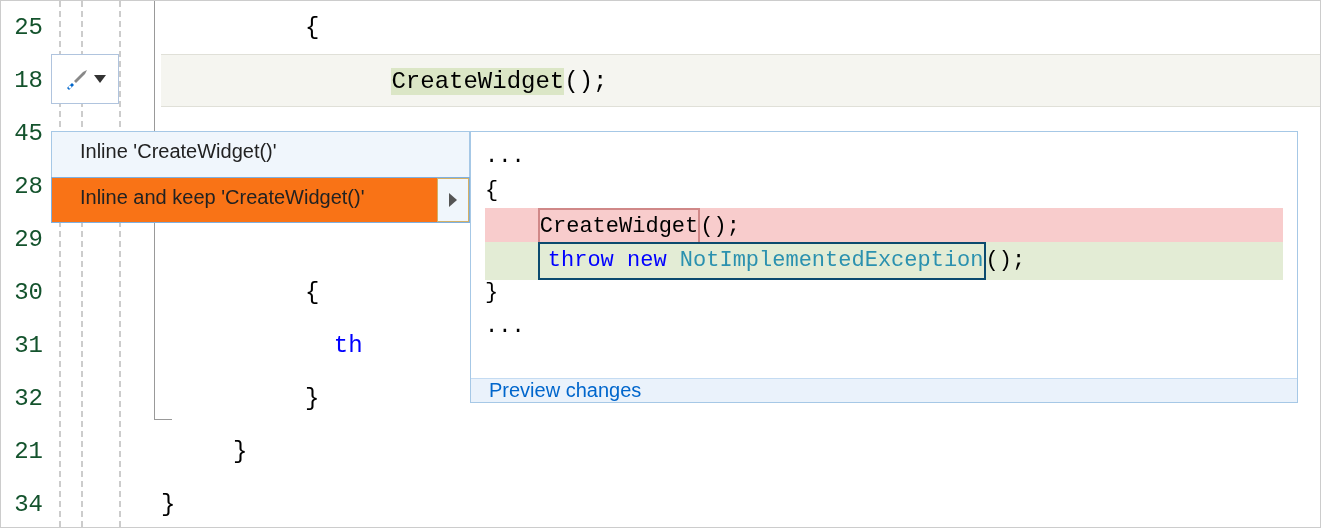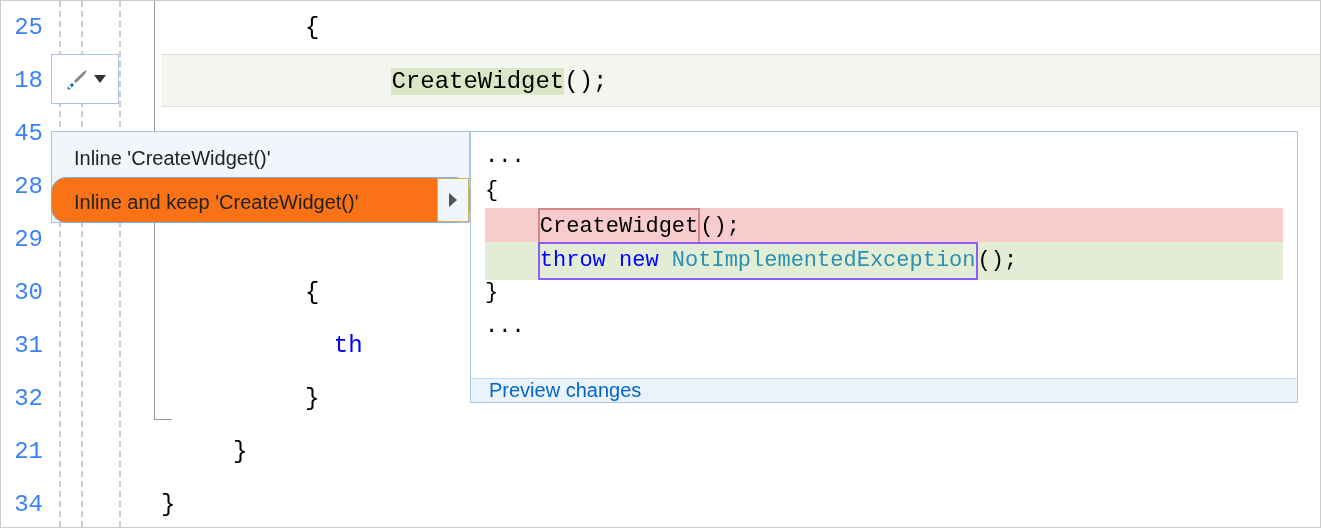--- a/index.html
+++ b/index.html
@@ -17,21 +17,21 @@
       overflow: hidden;
       border: 1px solid #ccc;
     }
     .gutter {
       position: absolute;
       left: 0;
       top: 0;
       width: 50px;
       height: 100%;
       text-align: right;
-      color: #3b82f6;
+      color: #14532d;
       font-size: 24px;
       padding-right: 8px;
     }
     .line-number {
       height: 53px;
       line-height: 53px;
     }
     .fold-margin {
       position: absolute;
       left: 50px;
@@ -101,26 +101,25 @@
       top: 130px;
       width: 419px;
       background: #f0f6fc;
       border: 1px solid #a6c8e6;
       font-family: "Segoe UI", Arial, sans-serif;
       font-size: 20px;
       color: #222;
       z-index: 20;
     }
     .qa-item {
-      padding: 8px 22px;
+      padding: 8px 28px;
       position: relative;
       height: 46px;
       display: flex;
-      align-items: flex-end;
-      border-radius: 15px;
+      align-items: flex-start;
     }
     .qa-item.selected {
       background: #f97316;
       border: 1px solid #7eb0e0;
       margin: -1px;
     }
     .qa-submenu-arrow {
       position: absolute;
       right: 0;
       top: 0;
@@ -173,22 +172,23 @@
     .diff-deleted-inner {
       border: 2px solid #d08888;
       display: inline-block;
     }
     .diff-added {
       background: #e3ecd5;
       display: inline-block;
       width: 100%;
     }
     .diff-added-inner {
-      border: 2px solid #8b5cf6;
-      display: inline-block;
+      border: 2px solid #0c4a6e;
+      display: inline-block;
+      padding-left: 8px;
     }
     .type-name {
       color: #2b91af;
     }
     .preview-footer {
       border-top: 1px solid #c4dbf2;
       background: #eaf2fb;
       padding: 0 18px;
       font-family: "Segoe UI", Arial, sans-serif;
       font-size: 20px;

